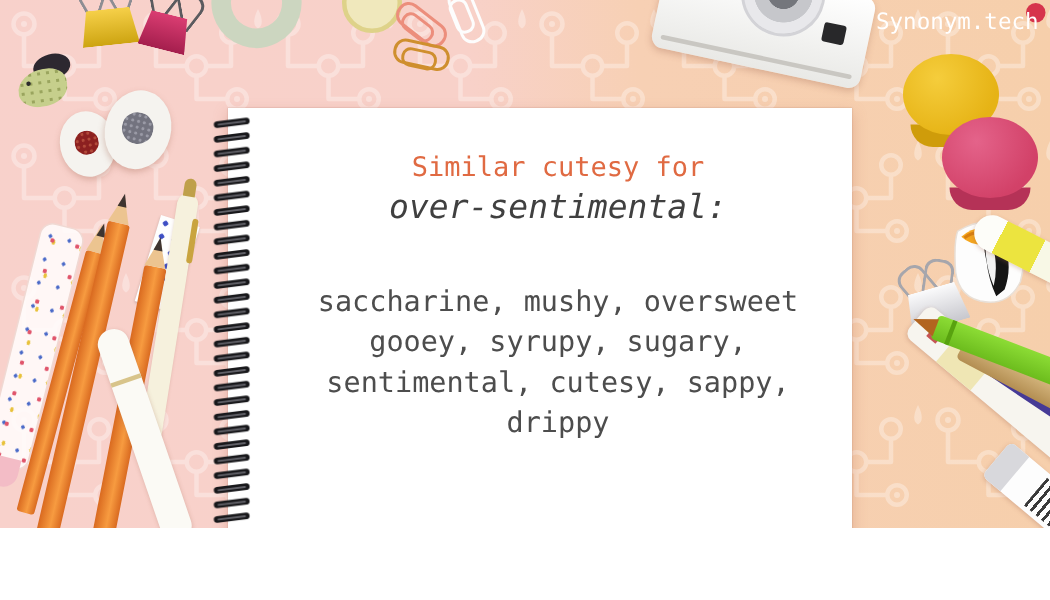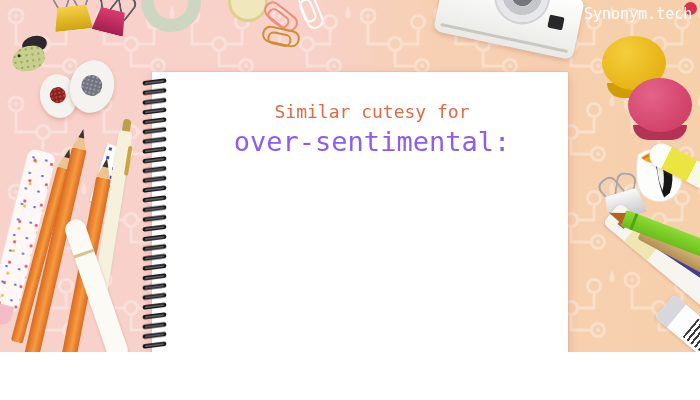--- a/index.html
+++ b/index.html
@@ -8,21 +8,21 @@
     background:linear-gradient(86deg,#f8d1cb 0%,#f8d1c9 46%,#f7d0b4 62%,#f6cfab 100%);}
   .pcb-overlay{position:absolute;left:0;top:0;z-index:1;pointer-events:none;}
   .bottom-strip-tint{position:absolute;left:0;top:371px;width:700px;height:29px;background:rgba(255,240,236,.25);z-index:1;}
 
   
   .page{position:absolute;left:152px;top:72px;width:416px;height:303px;background:#ffffff;z-index:3;
     box-shadow:0 3px 9px rgba(190,110,85,.35),0 0 1px rgba(150,90,70,.4);}
   .spiral{position:absolute;left:141px;top:77px;z-index:4;}
   .page-text{position:absolute;left:24px;right:0;top:0;text-align:center;}
   .title-line1{margin-top:29px;font-size:18px;color:#e06a42;}
-  .title-line2{margin-top:4px;font-size:27px;color:#8b5cf6;}
+  .title-line2{margin-top:4px;font-size:22px;color:#404040;font-style:italic;}
   .word-lines{margin-top:37px;font-size:19px;line-height:27px;color:#4d4d4d;}
 
   
   .brand{position:absolute;left:584px;top:5px;font-size:15px;color:#ffffff;z-index:5;}
 
   
   .deco{position:absolute;z-index:2;}
   .deco i{position:absolute;display:block;}
 
   
@@ -267,20 +267,26 @@
     </div>
   <div class="deco wmarker">
       <i class="wline"></i>
       <i class="wtip"></i>
     </div>
 
   <div class="page">
     <div class="page-text">
       <div class="title-line1">Similar cutesy for</div>
       <div class="title-line2">over-sentimental:</div>
+      <div class="word-lines">
+        <div>saccharine, mushy, oversweet</div>
+        <div>gooey, syrupy, sugary,</div>
+        <div>sentimental, cutesy, sappy,</div>
+        <div>drippy</div>
+      </div>
     </div>
   </div>
 
   <svg class="spiral" width="28" height="273" viewBox="0 0 28 273">
     <defs>
       <pattern id="coil" width="28" height="9.75" patternUnits="userSpaceOnUse">
         <rect x="1.5" y="2.6" width="24" height="4.4" rx="2.2" fill="#17171a" transform="rotate(-7 14 5)"></rect>
         <rect x="4" y="4.3" width="19" height="1.3" rx="0.6" fill="#63636a" transform="rotate(-7 14 5)"></rect>
       </pattern>
     </defs>

